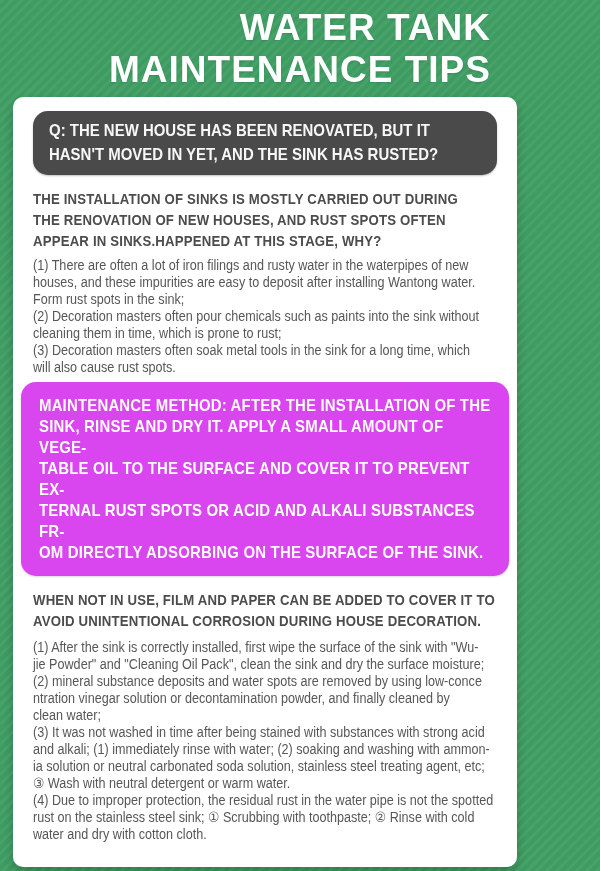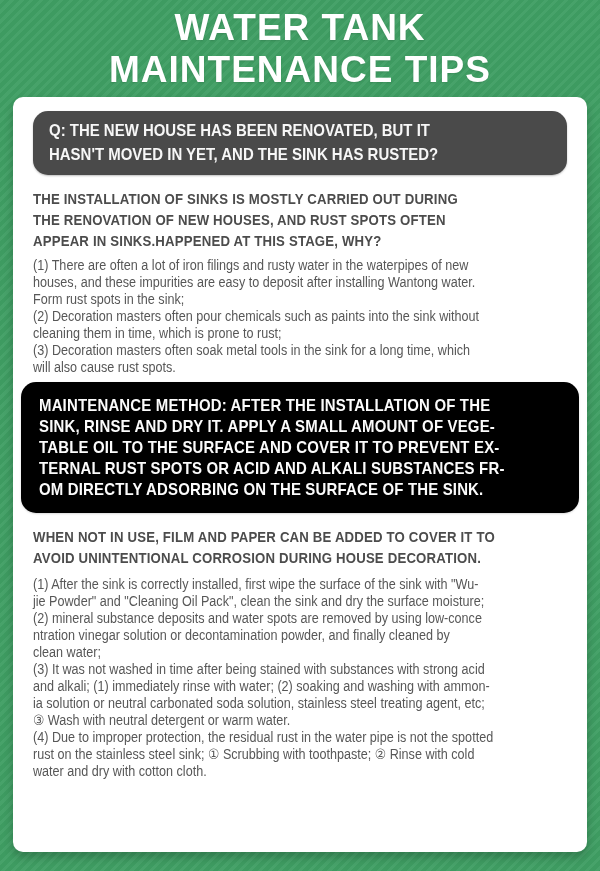--- a/index.html
+++ b/index.html
@@ -21,27 +21,27 @@
     display: flex;
     align-items: center;
     justify-content: center;
   }
   .title {
     color: #ffffff;
     font-size: 37px;
     line-height: 42px;
     font-weight: bold;
     letter-spacing: 1px;
-    text-align: center;
+    text-align: right;
     white-space: pre-line;
     text-shadow: 0 1px 2px rgba(0,0,0,0.12);
   }
   .card {
     margin: 0 13px;
-    width: 574px;
+    width: 504px;
     min-height: 755px;
     background: #ffffff;
     border-radius: 10px;
     padding: 14px 20px 24px;
     box-shadow: 0 5px 10px rgba(0,0,0,0.22);
   }
   .qbanner {
     background: #4a4a4a;
     border-radius: 15px;
     padding: 8px 16px;
@@ -76,21 +76,21 @@
     color: #575757;
     font-size: 14px;
     line-height: 17px;
     white-space: pre-line;
     width: 111.1%;
     transform: scaleX(0.9);
     transform-origin: 0 0;
   }
   .callout {
     margin: 6px -12px 12px;
-    background: #000000;
+    background: #d946ef;
     border-radius: 15px;
     padding: 13px 18px;
     overflow: visible;
     box-shadow: 0 1px 2px rgba(0,0,0,0.15);
   }
   .callout-text {
     display: block;
     color: #fbfbfb;
     font-weight: bold;
     font-size: 17px;

